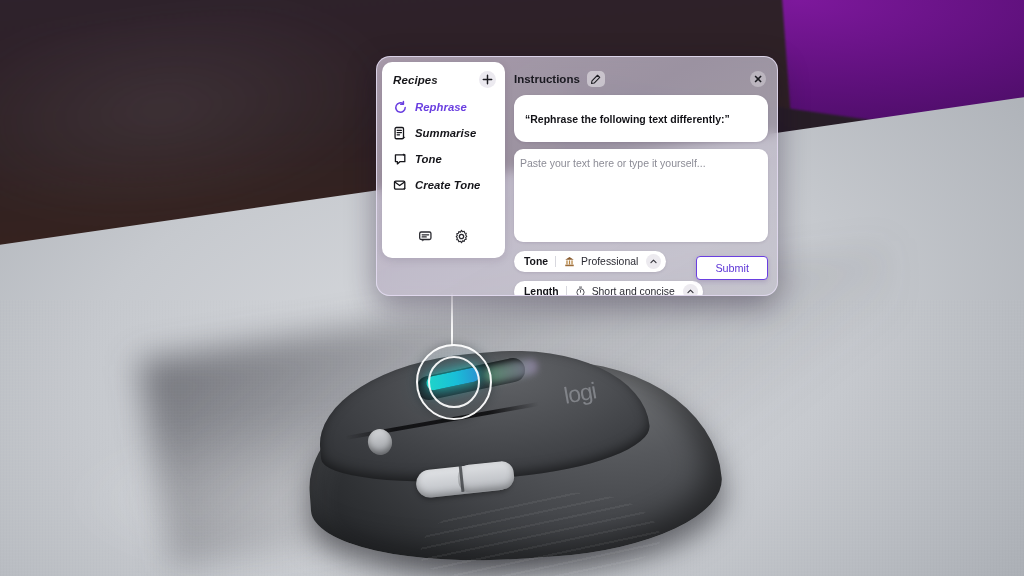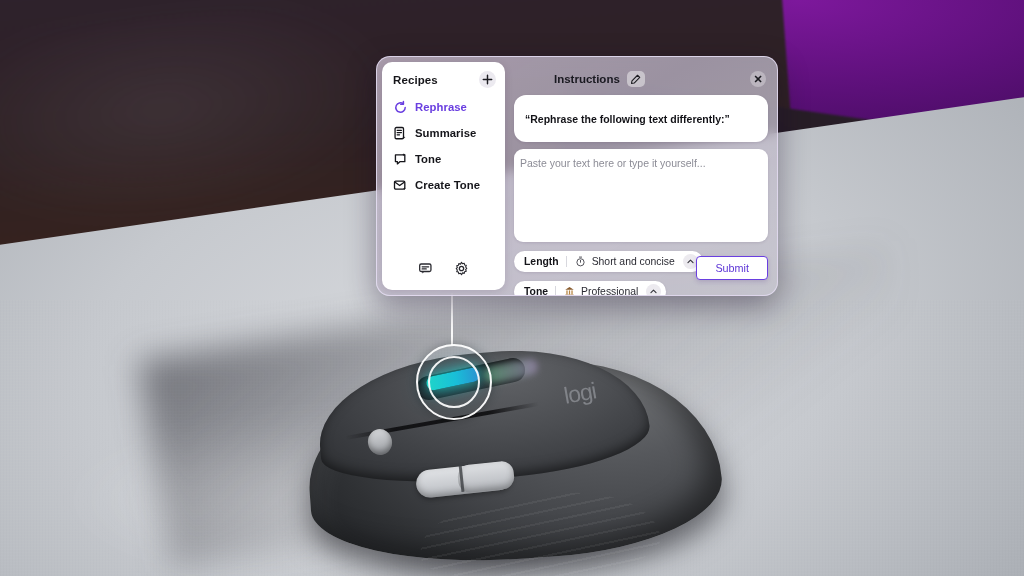--- a/index.html
+++ b/index.html
@@ -173,24 +173,24 @@
     border-radius:14px;
     border:1.5px solid rgba(228,220,242,.85);
     background:linear-gradient(150deg, rgba(199,186,204,.80) 0%, rgba(186,178,196,.78) 40%, rgba(200,198,208,.80) 100%);
     backdrop-filter:blur(6px);
     box-shadow:0 10px 30px rgba(25,12,40,.40);
     display:flex;overflow:hidden;
   }
 
   
   .sidebar{
-    position:absolute;left:5px;top:5px;width:123px;height:228px;
+    position:absolute;left:5px;top:5px;width:123px;height:196px;
     background:#ffffff;border-radius:10px;
     box-shadow:0 2px 8px rgba(40,20,60,.14);
-    display:flex;flex-direction:column;
+    display:flex;flex-direction:column;font-style:italic;
   }
   .sb-head{
     display:flex;align-items:center;justify-content:space-between;
     padding:9px 9px 4px 11px;
   }
   .sb-title{font-size:11.5px;font-weight:bold;color:#16161a;letter-spacing:.1px;}
   .add-btn{
     width:17px;height:17px;border-radius:50%;background:#eceaf0;
     display:flex;align-items:center;justify-content:center;
     color:#1d1d22;font-size:13px;line-height:1;cursor:pointer;
@@ -207,21 +207,21 @@
     padding-bottom:14px;
   }
   .sb-foot .fic{width:16px;height:16px;display:flex;align-items:center;justify-content:center;cursor:pointer;}
 
   
   .content{
     position:absolute;left:133px;top:5px;width:262px;height:228px;
     padding:0;
   }
   .ct-head{display:flex;align-items:center;padding:9px 4px 0 4px;}
-  .ct-title{font-size:11.5px;font-weight:bold;color:#191920;margin-left:40px;}
+  .ct-title{font-size:11.5px;font-weight:bold;color:#191920;}
   .edit-btn{
     margin-left:7px;width:18px;height:16px;border-radius:5px;background:rgba(255,255,255,.45);
     display:flex;align-items:center;justify-content:center;cursor:pointer;
   }
   .close-btn{
     position:absolute;right:6px;top:9px;width:16px;height:16px;border-radius:50%;
     background:rgba(255,255,255,.30);
     display:flex;align-items:center;justify-content:center;cursor:pointer;
     color:#1b1b20;font-size:11px;font-weight:bold;line-height:1;
   }
@@ -378,56 +378,56 @@
     </div>
 
     <div class="close-btn">✕</div>
 
     <div class="prompt-pill">“Rephrase the following text differently:”</div>
 
     <div class="text-area">Paste your text here or type it yourself...</div>
 
     <div class="opt-row">
       <div class="opt-pill">
-        <span class="opt-label">Length</span>
-        <span class="opt-sep"></span>
-        <span class="opt-ic">
-          <svg width="11" height="11" viewBox="0 0 14 14">
-            <circle cx="7" cy="8" r="4.6" fill="none" stroke="#4a4a52" stroke-width="1.2"></circle>
-            <path d="M7 8V5.4M5.6 1.4h2.8" stroke="#4a4a52" stroke-width="1.2" stroke-linecap="round"></path>
-          </svg>
-        </span>
-        <span class="opt-val">Short and concise</span>
-        <span class="chev">
-          <svg width="9" height="9" viewBox="0 0 12 12">
-            <path d="M2.6 7.6L6 4.2l3.4 3.4" fill="none" stroke="#35353c" stroke-width="1.5" stroke-linecap="round" stroke-linejoin="round"></path>
-          </svg>
-        </span>
-      </div>
-    </div>
-
-    <div class="opt-row">
-      <div class="opt-pill">
         <span class="opt-label">Tone</span>
         <span class="opt-sep"></span>
         <span class="opt-ic">
           <svg width="11" height="11" viewBox="0 0 14 14">
             <rect x="1.6" y="11" width="10.8" height="2" fill="#9a6b3a"></rect>
             <rect x="3" y="5.6" width="1.6" height="5.2" fill="#b5823f"></rect>
             <rect x="6.2" y="5.6" width="1.6" height="5.2" fill="#b5823f"></rect>
             <rect x="9.4" y="5.6" width="1.6" height="5.2" fill="#b5823f"></rect>
             <path d="M7 1.4l5.4 3.4H1.6z" fill="#8a5c2e"></path>
           </svg>
         </span>
         <span class="opt-val">Professional</span>
         <span class="chev">
           <svg width="9" height="9" viewBox="0 0 12 12">
             <path d="M2.6 7.6L6 4.2l3.4 3.4" fill="none" stroke="#35353c" stroke-width="1.5" stroke-linecap="round" stroke-linejoin="round"></path>
           </svg>
         </span>
       </div>
     </div>
 
+    <div class="opt-row">
+      <div class="opt-pill">
+        <span class="opt-label">Length</span>
+        <span class="opt-sep"></span>
+        <span class="opt-ic">
+          <svg width="11" height="11" viewBox="0 0 14 14">
+            <circle cx="7" cy="8" r="4.6" fill="none" stroke="#4a4a52" stroke-width="1.2"></circle>
+            <path d="M7 8V5.4M5.6 1.4h2.8" stroke="#4a4a52" stroke-width="1.2" stroke-linecap="round"></path>
+          </svg>
+        </span>
+        <span class="opt-val">Short and concise</span>
+        <span class="chev">
+          <svg width="9" height="9" viewBox="0 0 12 12">
+            <path d="M2.6 7.6L6 4.2l3.4 3.4" fill="none" stroke="#35353c" stroke-width="1.5" stroke-linecap="round" stroke-linejoin="round"></path>
+          </svg>
+        </span>
+      </div>
+    </div>
+
     <div class="submit-row">
       <div class="submit-btn">Submit</div>
     </div>
   </div>
 </div>
 
 </body></html>

